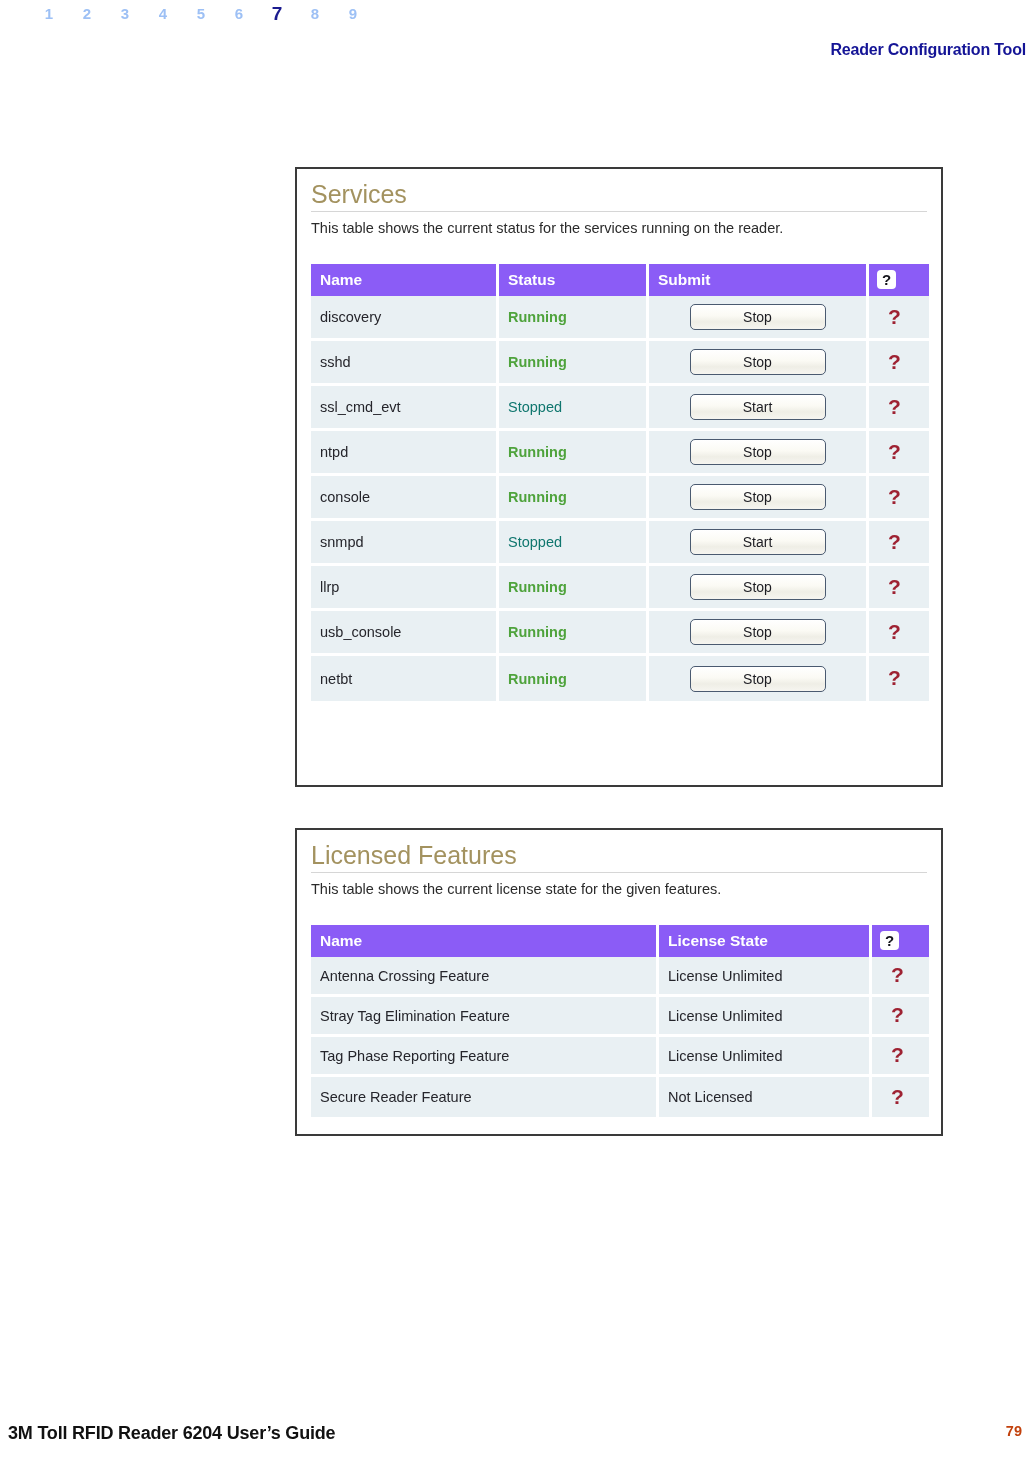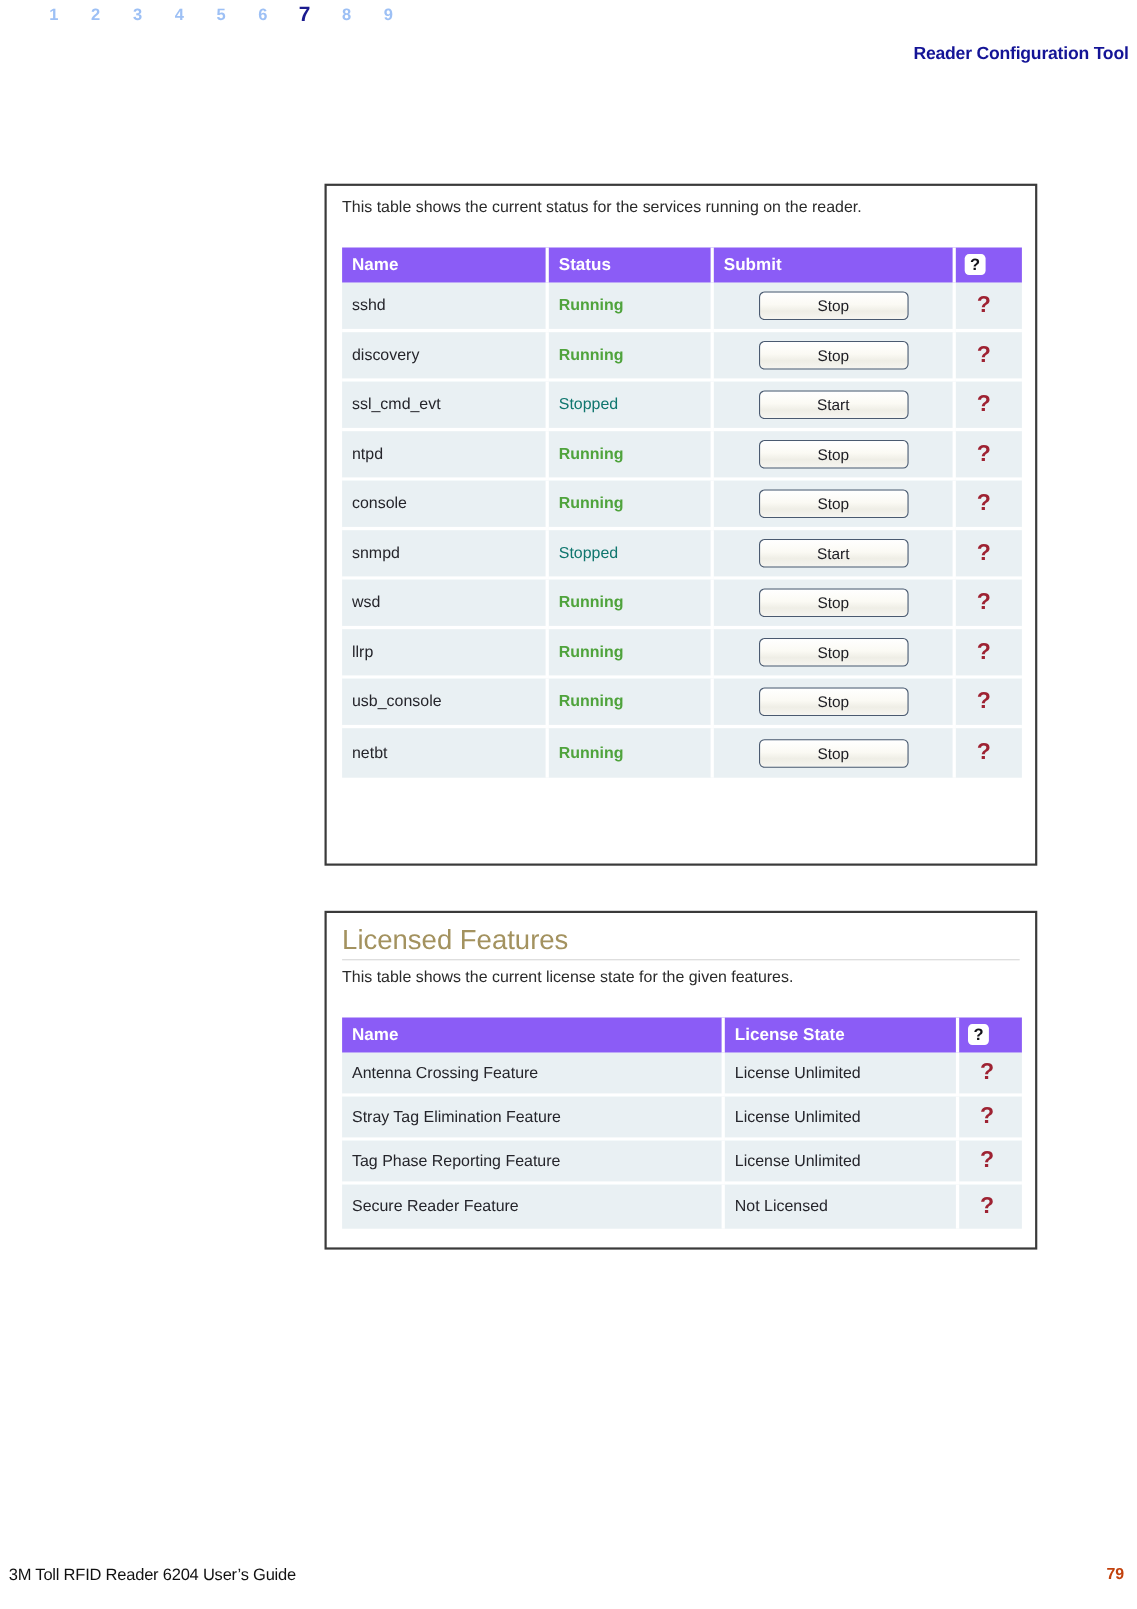--- a/index.html
+++ b/index.html
@@ -218,22 +218,22 @@
     left: 0;
     bottom: 18px;
     width: 1034px;
     height: 22px;
   }
   #footer-left {
     position: absolute;
     left: 8px;
     top: 0;
     font-family: "Liberation Sans", sans-serif;
-    font-size: 15px;
-    font-weight: normal;
+    font-size: 18px;
+    font-weight: bold;
     color: #111111;
     letter-spacing: -0.2px;
   }
   #footer-right {
     position: absolute;
     right: 12px;
     top: 0;
     font-family: "Liberation Sans", sans-serif;
     font-size: 14.5px;
     font-weight: bold;
@@ -253,20 +253,21 @@
       <div class="chapter-num">6</div>
       <div class="chapter-num current">7</div>
       <div class="chapter-num">8</div>
       <div class="chapter-num">9</div>
     </div>
   <div id="header-title">Reader Configuration Tool</div>
 </div>
 
 <div class="panel" id="services-panel">
   <div class="panel-inner">
+    <div class="panel-title">Services</div>
     <div class="panel-desc">This table shows the current status for the services running on the reader.</div>
 
     <table class="wtable" id="services-table">
       <colgroup>
         <col class="c-name">
           <col class="c-status">
           <col class="c-submit">
           <col class="c-help">
       </colgroup>
       <thead>
@@ -274,29 +275,29 @@
           <th>Name</th>
           <th>Status</th>
           <th>Submit</th>
           <th>
             <span class="help-box">?</span>
           </th>
         </tr>
       </thead>
       <tbody id="services-body">
           <tr>
+            <td>discovery</td>
+            <td><span class="status-running">Running</span></td>
+            <td>
+              <button class="wbtn">Stop</button>
+            </td>
+            <td><span class="help-q">?</span></td>
+          </tr>
+          <tr>
             <td>sshd</td>
-            <td><span class="status-running">Running</span></td>
-            <td>
-              <button class="wbtn">Stop</button>
-            </td>
-            <td><span class="help-q">?</span></td>
-          </tr>
-          <tr>
-            <td>discovery</td>
             <td><span class="status-running">Running</span></td>
             <td>
               <button class="wbtn">Stop</button>
             </td>
             <td><span class="help-q">?</span></td>
           </tr>
           <tr>
             <td>ssl_cmd_evt</td>
             <td><span class="status-stopped">Stopped</span></td>
             <td>
@@ -318,28 +319,20 @@
             <td>
               <button class="wbtn">Stop</button>
             </td>
             <td><span class="help-q">?</span></td>
           </tr>
           <tr>
             <td>snmpd</td>
             <td><span class="status-stopped">Stopped</span></td>
             <td>
               <button class="wbtn">Start</button>
-            </td>
-            <td><span class="help-q">?</span></td>
-          </tr>
-          <tr>
-            <td>wsd</td>
-            <td><span class="status-running">Running</span></td>
-            <td>
-              <button class="wbtn">Stop</button>
             </td>
             <td><span class="help-q">?</span></td>
           </tr>
           <tr>
             <td>llrp</td>
             <td><span class="status-running">Running</span></td>
             <td>
               <button class="wbtn">Stop</button>
             </td>
             <td><span class="help-q">?</span></td>

